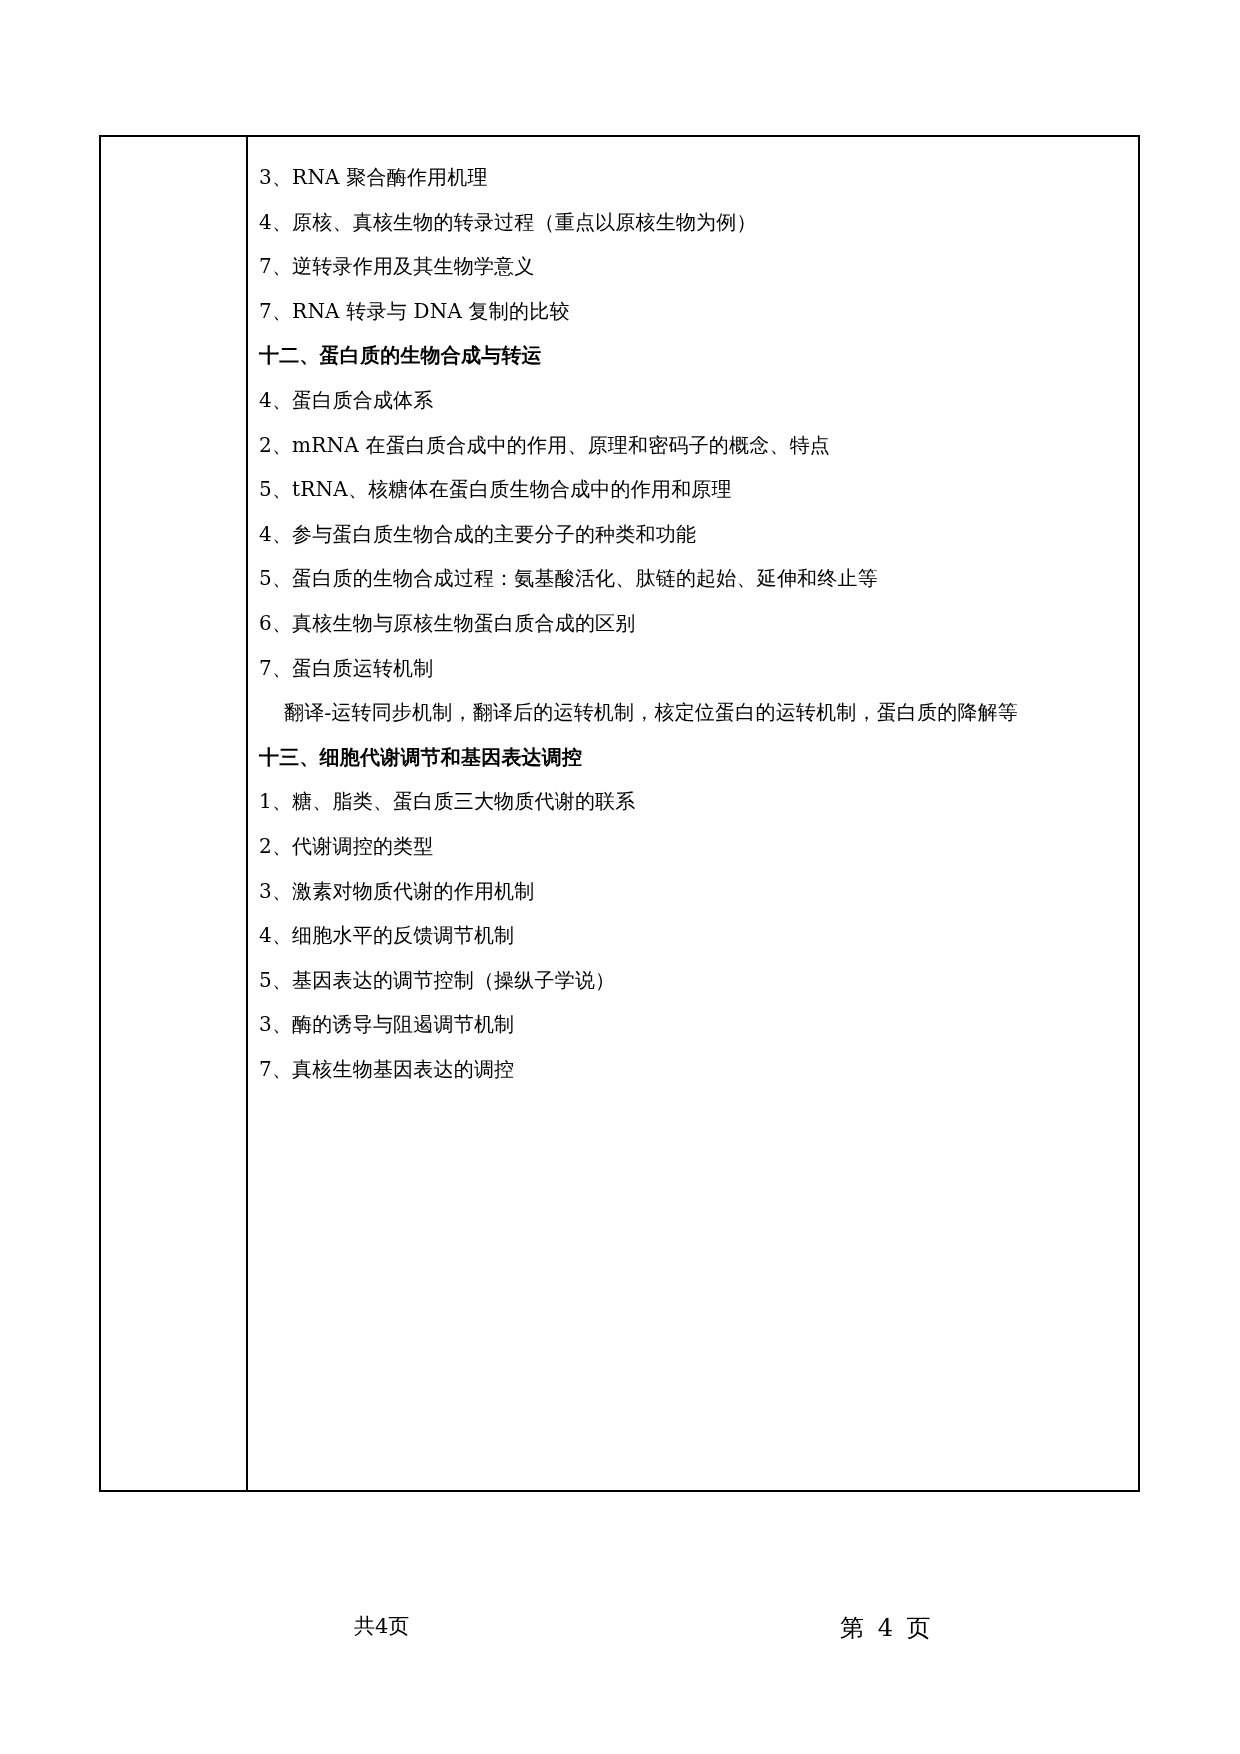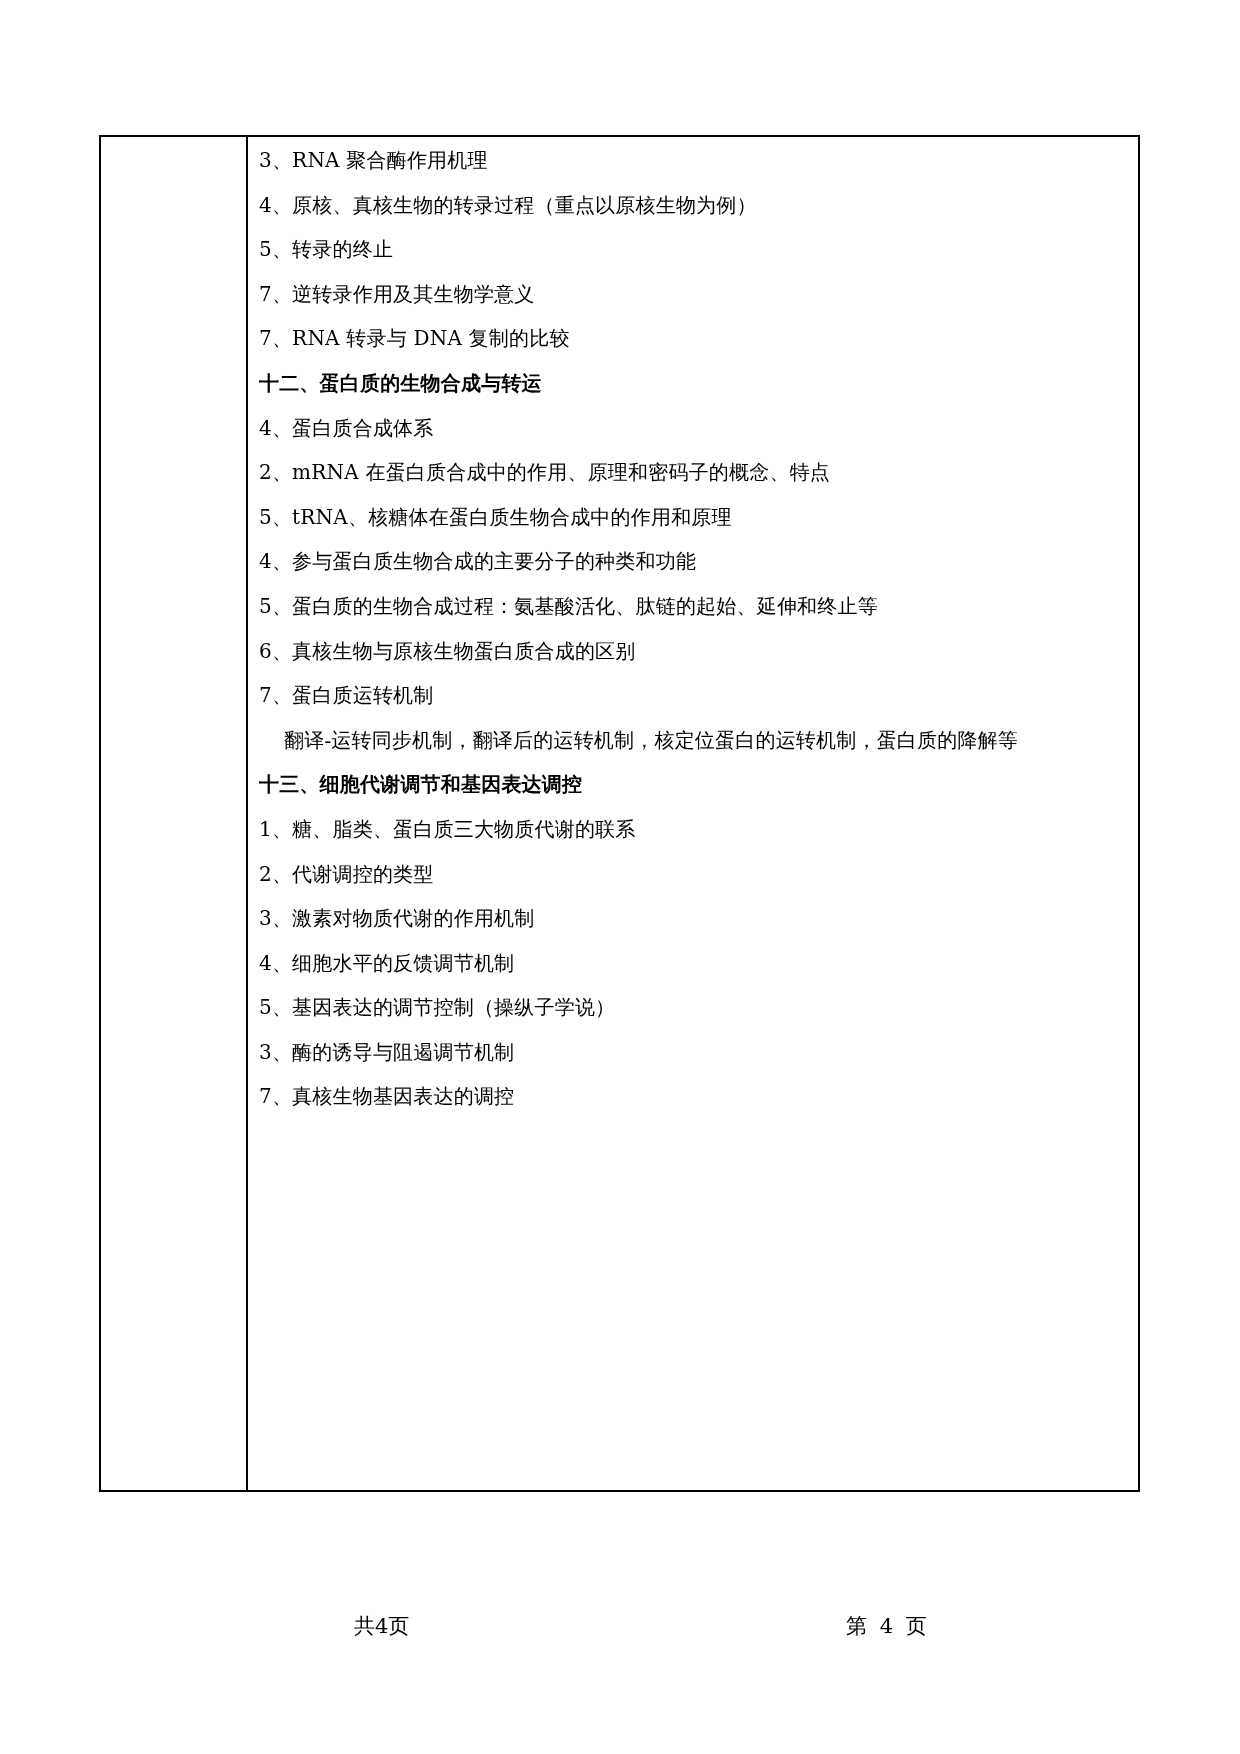--- a/index.html
+++ b/index.html
@@ -32,21 +32,21 @@
       height: 100%;
       border-right: 2px solid #000;
       box-sizing: border-box;
     }
     .content-col {
       position: absolute;
       left: 147px;
       top: 0;
       right: 0;
       height: 100%;
-      padding-top: 1px;
+      padding-top: 18px;
       padding-left: 11px;
       box-sizing: border-box;
     }
     .line {
       height: 44.6px;
       line-height: 44.6px;
       font-size: 20px;
       white-space: nowrap;
       letter-spacing: 0.2px;
     }
@@ -63,34 +63,32 @@
       position: absolute;
       left: 318px;
       top: 1612px;
       font-size: 21px;
       margin-left: 36px;
     }
     .footer-right {
       position: absolute;
       left: 840px;
       top: 1612px;
-      font-size: 21px;
+      font-size: 24px;
       word-spacing: 6px;
-      margin-left: 6px;
     }
   </style>
 </head>
 <body>
 
 <div class="page-table">
   <div class="left-col"></div>
   <div class="content-col">
     <div class="line">3、RNA 聚合酶作用机理</div>
     <div class="line">4、原核、真核生物的转录过程（重点以原核生物为例）</div>
-    <div class="line">5、转录的终止</div>
     <div class="line">7、逆转录作用及其生物学意义</div>
     <div class="line">7、RNA 转录与 DNA 复制的比较</div>
     <div class="line heading">十二、蛋白质的生物合成与转运</div>
     <div class="line">4、蛋白质合成体系</div>
     <div class="line">2、mRNA 在蛋白质合成中的作用、原理和密码子的概念、特点</div>
     <div class="line">5、tRNA、核糖体在蛋白质生物合成中的作用和原理</div>
     <div class="line">4、参与蛋白质生物合成的主要分子的种类和功能</div>
     <div class="line">5、蛋白质的生物合成过程：氨基酸活化、肽链的起始、延伸和终止等</div>
     <div class="line">6、真核生物与原核生物蛋白质合成的区别</div>
     <div class="line">7、蛋白质运转机制</div>

